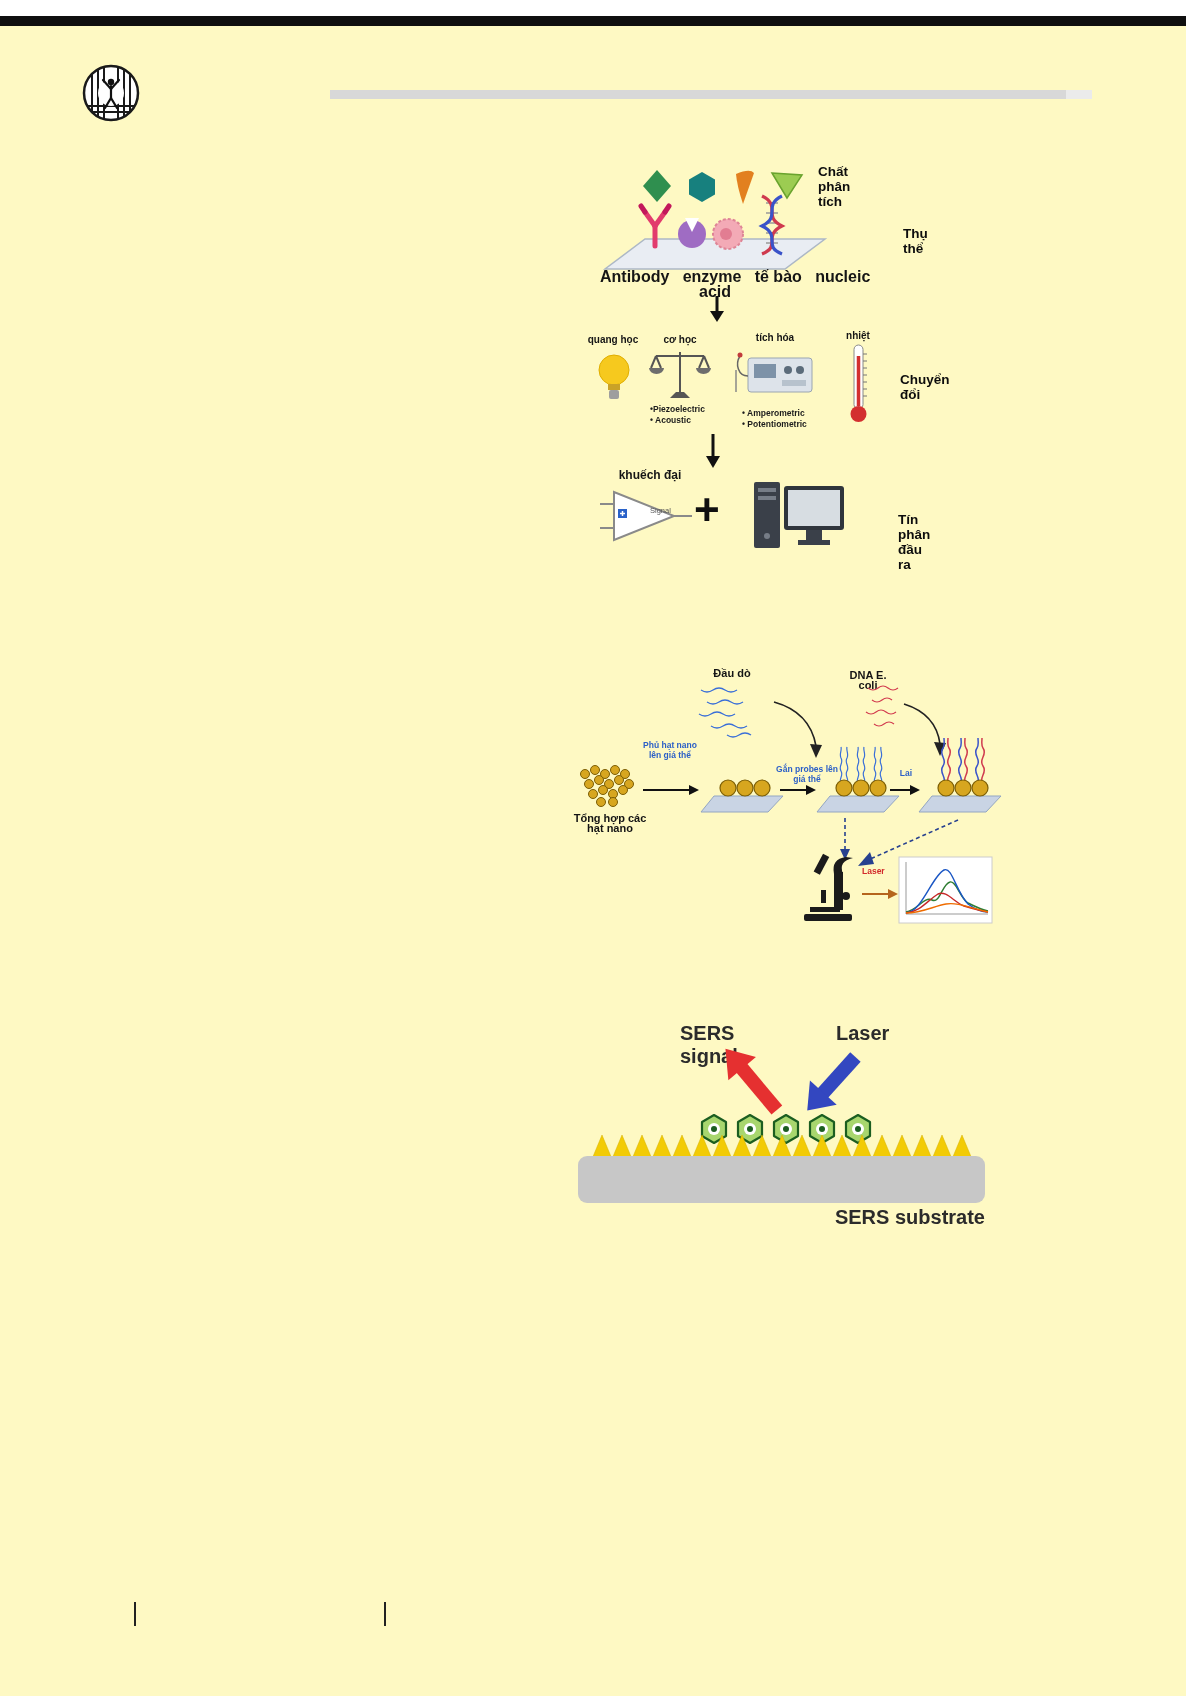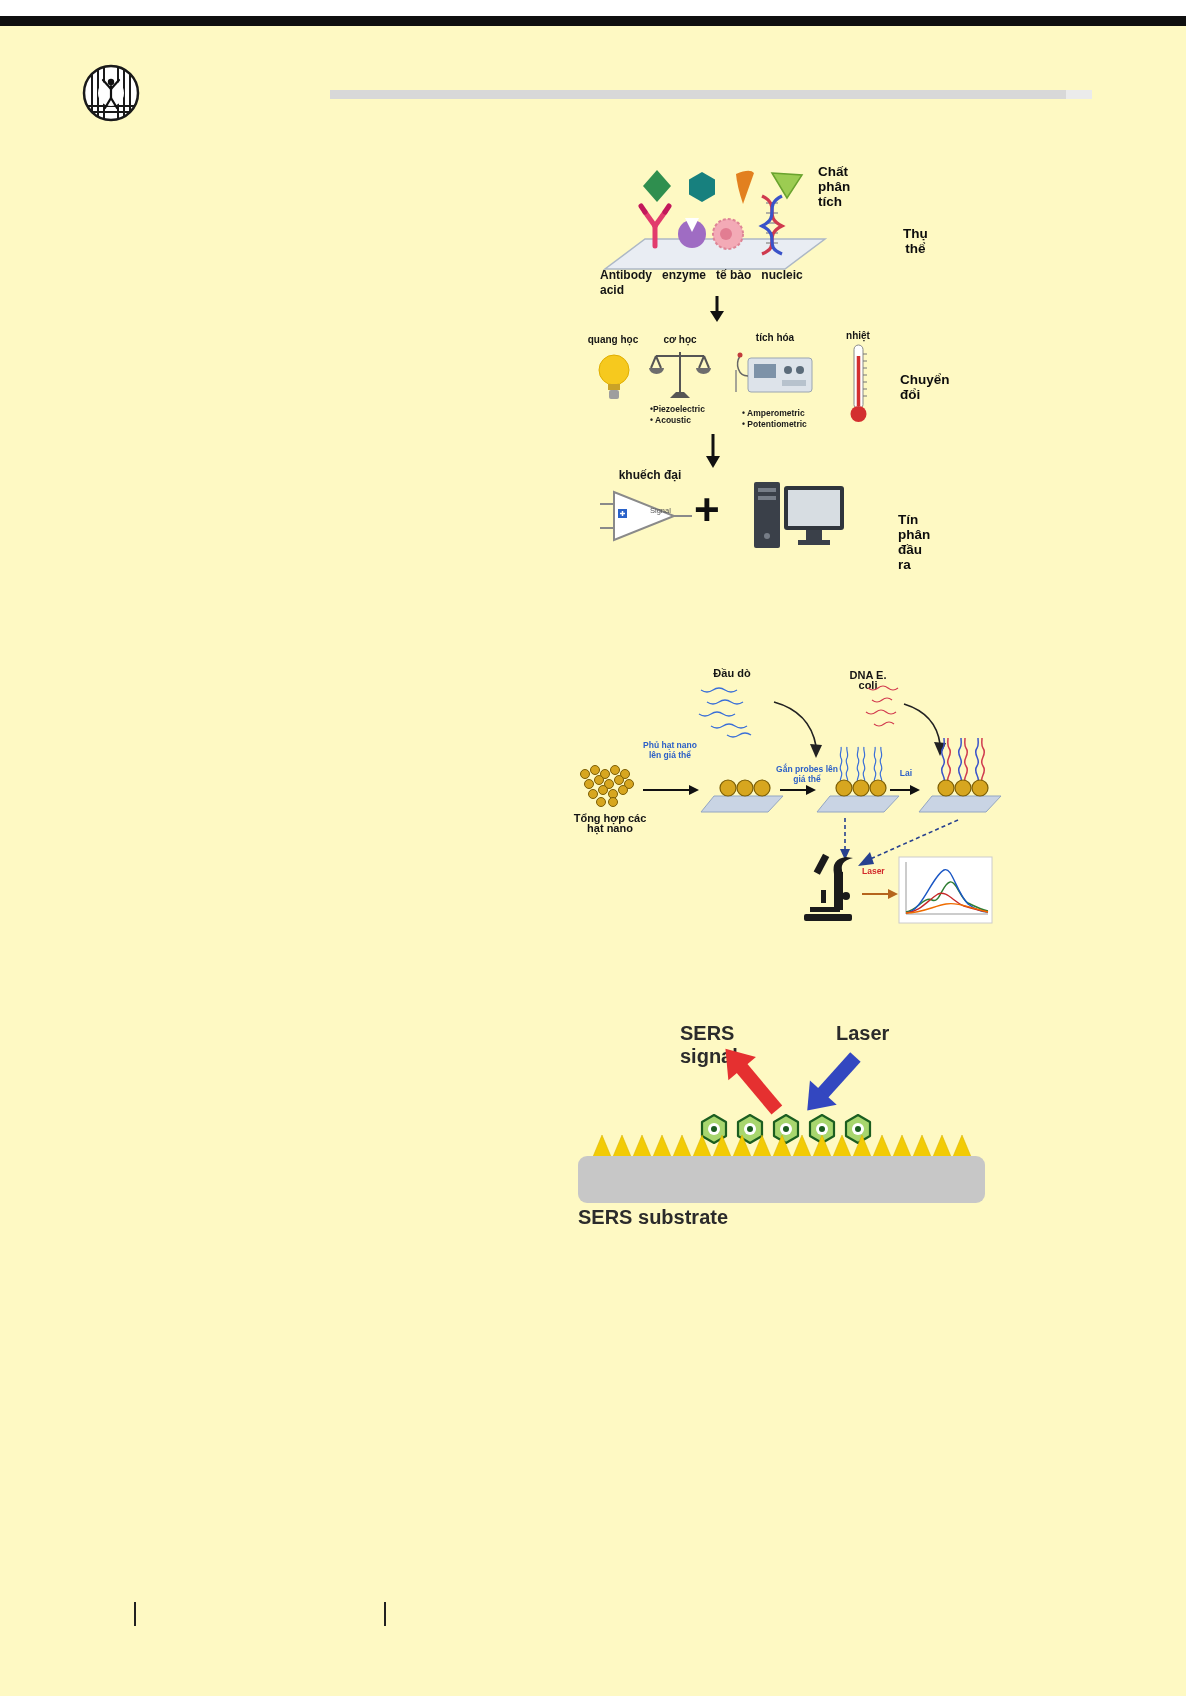--- a/index.html
+++ b/index.html
@@ -3,21 +3,21 @@
 <meta charset="utf-8">
 <style>
   * { margin:0; padding:0; box-sizing:border-box; }
   html,body { background:#ffffff; }
   body { font-family:"Liberation Sans", sans-serif; }
   .page { position:relative; width:1186px; height:1696px; background:#fef9c3; margin:16px auto; overflow:hidden; }
   .abs { position:absolute; }
   .bar { position:absolute; left:0; width:100%; height:10px; background:#0f0f0f; }
   .flabel { position:absolute; font-weight:700; font-size:10px; color:#151515; text-align:center; }
   .rlabel { position:absolute; font-weight:700; font-size:13.5px; color:#0d0d0d; }
-  .caption { position:absolute; font-weight:700; font-size:12px; color:#151515; white-space:pre; }
+  .caption { position:absolute; font-weight:700; font-size:16px; color:#151515; text-align:center; white-space:pre; }
   .tiny { position:absolute; font-size:8.5px; color:#1c1c1c; line-height:10.5px; font-weight:600; }
   .tinyb { position:absolute; font-size:11px; font-weight:700; color:#141414; text-align:center; line-height:10px; }
   .bluestep { position:absolute; font-size:8.5px; font-weight:700; color:#2b5fc7; text-align:center; line-height:10px; }
   .redtiny { position:absolute; font-size:8.5px; font-weight:700; color:#d22b2b; }
   .big3 { position:absolute; font-size:20px; font-weight:700; color:#2b2b2b; }
   .plus { position:absolute; font-size:44px; font-weight:700; color:#101010; line-height:1; }
   svg.abs { overflow:visible; }
   .substrate { position:absolute; background:#c7c7c7; border-radius:9px; }
   .footer-mark { position:absolute; width:2px; height:24px; background:#222222; }
 </style>
@@ -94,21 +94,21 @@
       <g fill="none">
         <line x1="166" y1="9" x2="178" y2="9" stroke="#999" stroke-width="1.5"></line>
         <line x1="166" y1="19" x2="178" y2="19" stroke="#999" stroke-width="1.5"></line>
         <line x1="166" y1="29" x2="178" y2="29" stroke="#999" stroke-width="1.5"></line>
         <line x1="166" y1="39" x2="178" y2="39" stroke="#999" stroke-width="1.5"></line>
         <line x1="166" y1="49" x2="178" y2="49" stroke="#999" stroke-width="1.5"></line>
         <path d="M162,2 C182,12 162,22 182,32 C162,42 182,52 162,60" stroke="#cf3a4e" stroke-width="3.2"></path>
         <path d="M182,2 C162,12 182,22 162,32 C182,42 162,52 182,60" stroke="#3a53c9" stroke-width="3.2"></path>
       </g>
     </svg>
-    <div class="rlabel" style="left:903px; top:210px;text-align:center;">Thụ thể</div>
+    <div class="rlabel" style="left:903px; top:210px;">Thụ thể</div>
     <div class="caption" style="left:600px; top:252px; width:230px;">Antibody   enzyme   tế bào   nucleic</div>
     <div class="caption" style="left:600px; top:267px; width:230px;">acid</div>
 
     <svg class="abs" style="left:708px; top:280px;" width="18" height="26" viewBox="0 0 18 26">
       <line x1="9" y1="0" x2="9" y2="17" stroke="#111" stroke-width="3"></line>
       <polygon points="2,15 16,15 9,26" fill="#111"></polygon>
     </svg>
 
     <div class="flabel" style="left:580px; top:318px; width:66px;">quang học</div>
     <div class="flabel" style="left:652px; top:318px; width:56px;">cơ học</div>
@@ -384,19 +384,19 @@
         <use href="#gp" x="72"></use>
         <use href="#gp" x="108"></use>
         <use href="#gp" x="144"></use>
     </svg>
 
     <svg class="abs" style="left:592px; top:1116px;" width="390" height="27" viewBox="0 0 390 27">
       <polygon fill="#f2cb05" stroke="#d4b000" stroke-width="0.5" points="0,27 10,3 20,27 30,3 40,27 50,3 60,27 70,3 80,27 90,3 100,27 110,3 120,27 130,3 140,27 150,3 160,27 170,3 180,27 190,3 200,27 210,3 220,27 230,3 240,27 250,3 260,27 270,3 280,27 290,3 300,27 310,3 320,27 330,3 340,27 350,3 360,27 370,3 380,27"></polygon>
     </svg>
 
     <div class="substrate" style="left:578px; top:1140px; width:407px; height:47px;"></div>
-    <div class="big3" style="left:578px; top:1190px; width:407px; text-align:left;">SERS substrate</div>
+    <div class="big3" style="left:578px; top:1190px; width:407px; text-align:right;">SERS substrate</div>
   </div>
 
   <div class="footer-mark" style="left:134px; top:1586px;"></div>
   <div class="footer-mark" style="left:384px; top:1586px;"></div>
 
 </div>
 
 </body></html>

